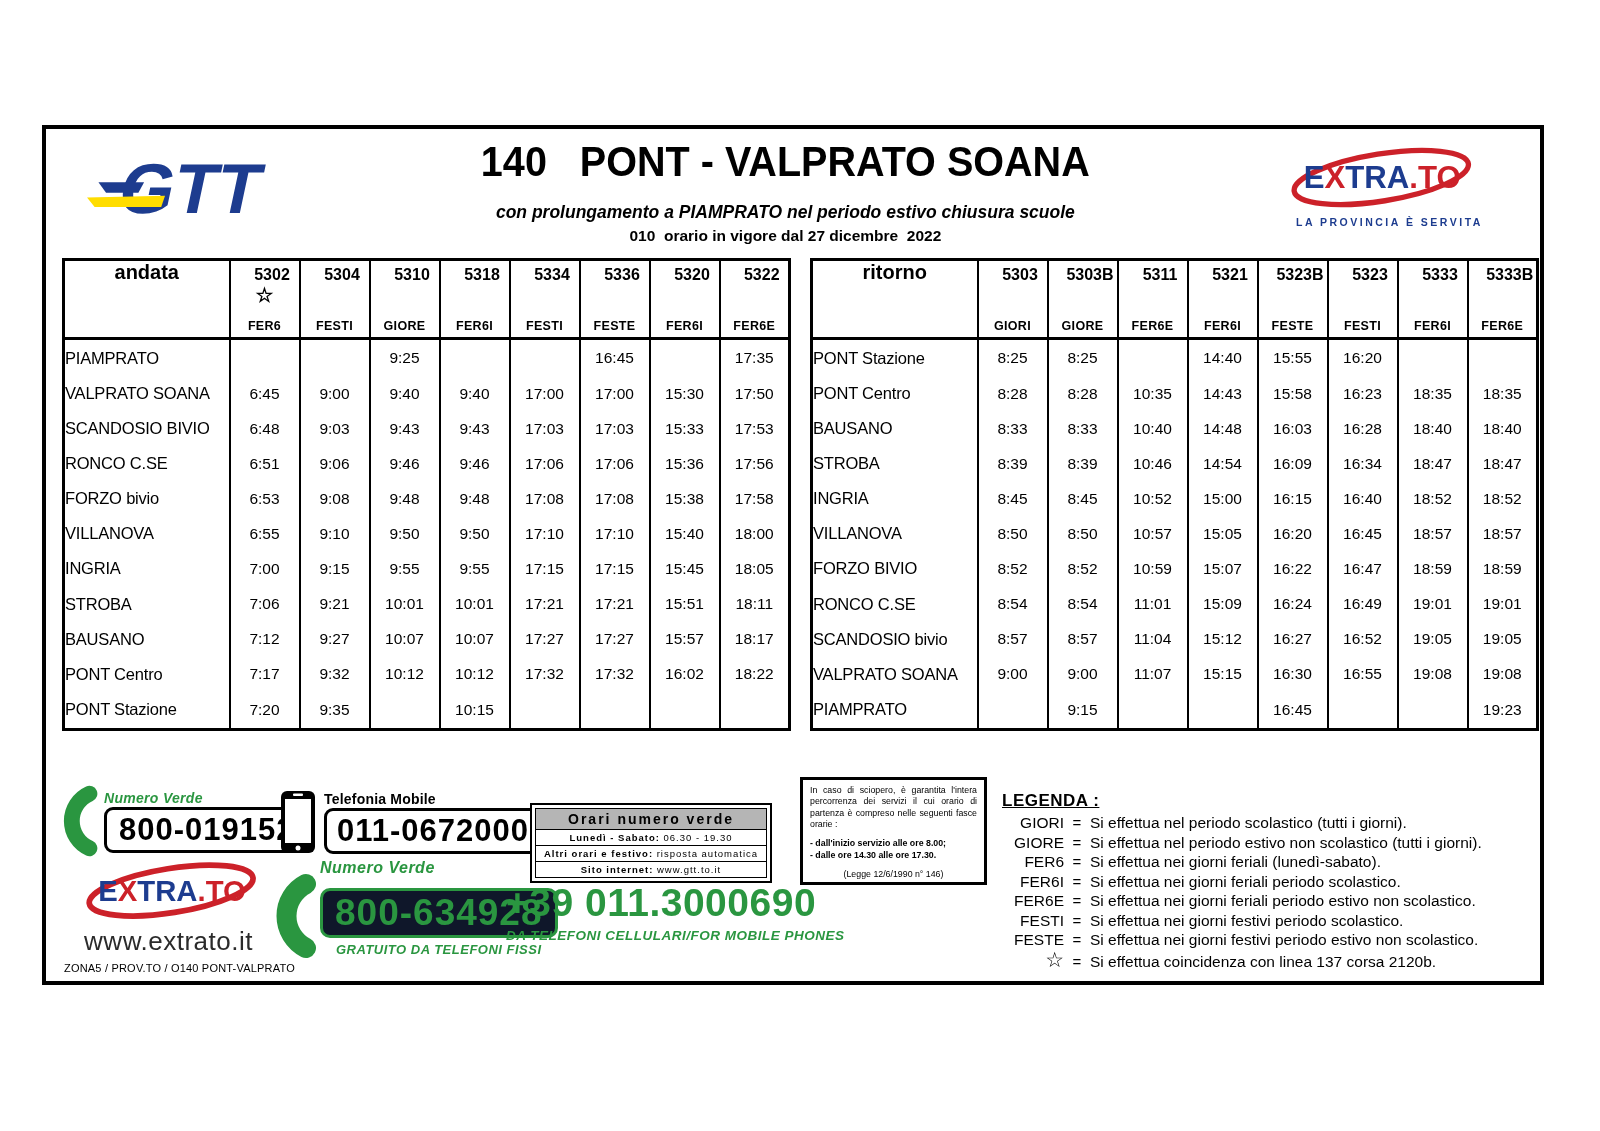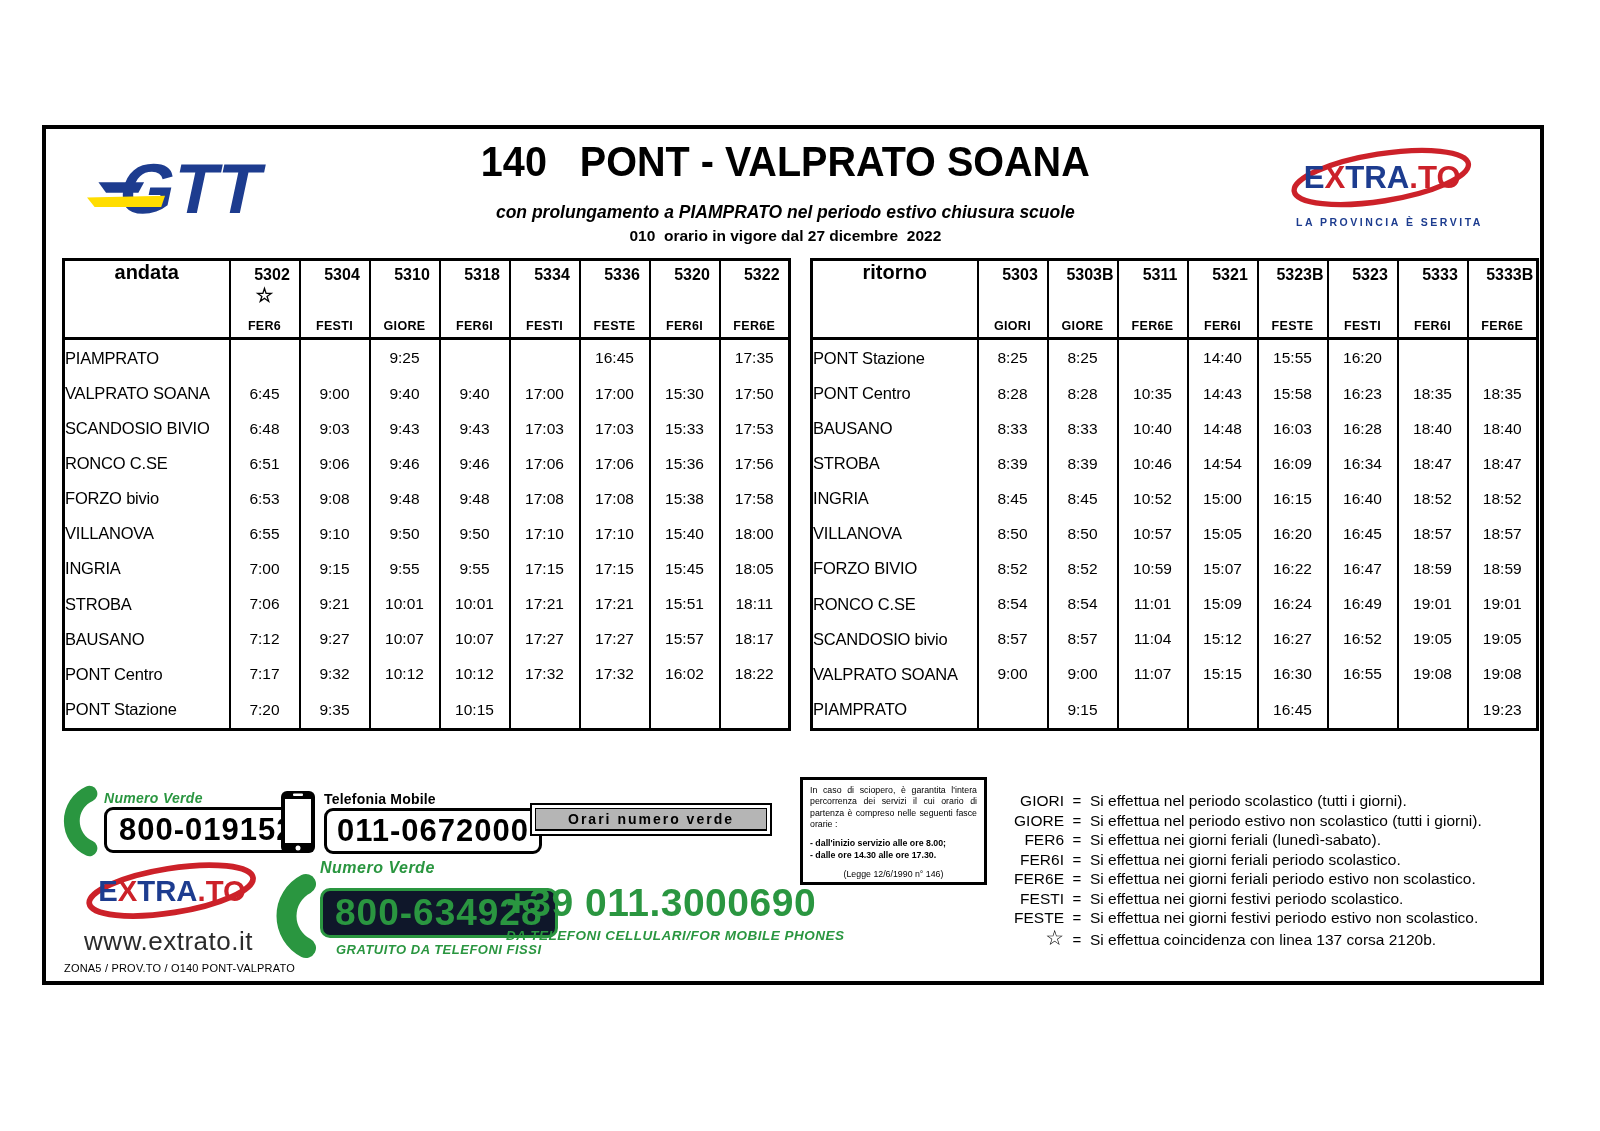--- a/index.html
+++ b/index.html
@@ -492,33 +492,39 @@
         <div class="tm-label">Telefonia Mobile</div>
         <div class="tm-box">
           <span class="nv-num">011-0672000</span>
         </div>
       </div>
     </div>
 
     <div class="orari-box">
       <div class="orari-inner">
         <div class="orari-title">Orari numero verde</div>
+        <div>
+            <div class="ob-row"><b>Lunedì - Sabato: </b><span>06.30 - 19.30</span></div>
+            <div class="ob-row"><b>Altri orari e festivo: </b><span>risposta automatica</span></div>
+            <div class="ob-row"><b>Sito internet: </b><span>www.gtt.to.it</span></div>
+          </div>
       </div>
     </div>
 
     <div class="strike-box">
       <div class="strike-intro">In caso di sciopero, è garantita l'intera percorrenza dei servizi il cui orario di partenza è compreso nelle seguenti fasce orarie :</div>
       <div class="strike-bullets">
           <div class="strike-bullet">- dall'inizio servizio alle ore 8.00;</div>
           <div class="strike-bullet">- dalle ore 14.30 alle ore 17.30.</div>
         </div>
       <div class="strike-law">(Legge 12/6/1990 n° 146)</div>
     </div>
 
     <div class="legend">
+      <div class="legend-title">LEGENDA :</div>
       <div>
           <div class="lg-row">
             <span class="lg-term">GIORI</span>
             <span class="lg-eq">=</span>
             <span class="lg-desc">Si effettua nel periodo scolastico (tutti i giorni).</span>
           </div>
           <div class="lg-row">
             <span class="lg-term">GIORE</span>
             <span class="lg-eq">=</span>
             <span class="lg-desc">Si effettua nel periodo estivo non scolastico (tutti i giorni).</span>

